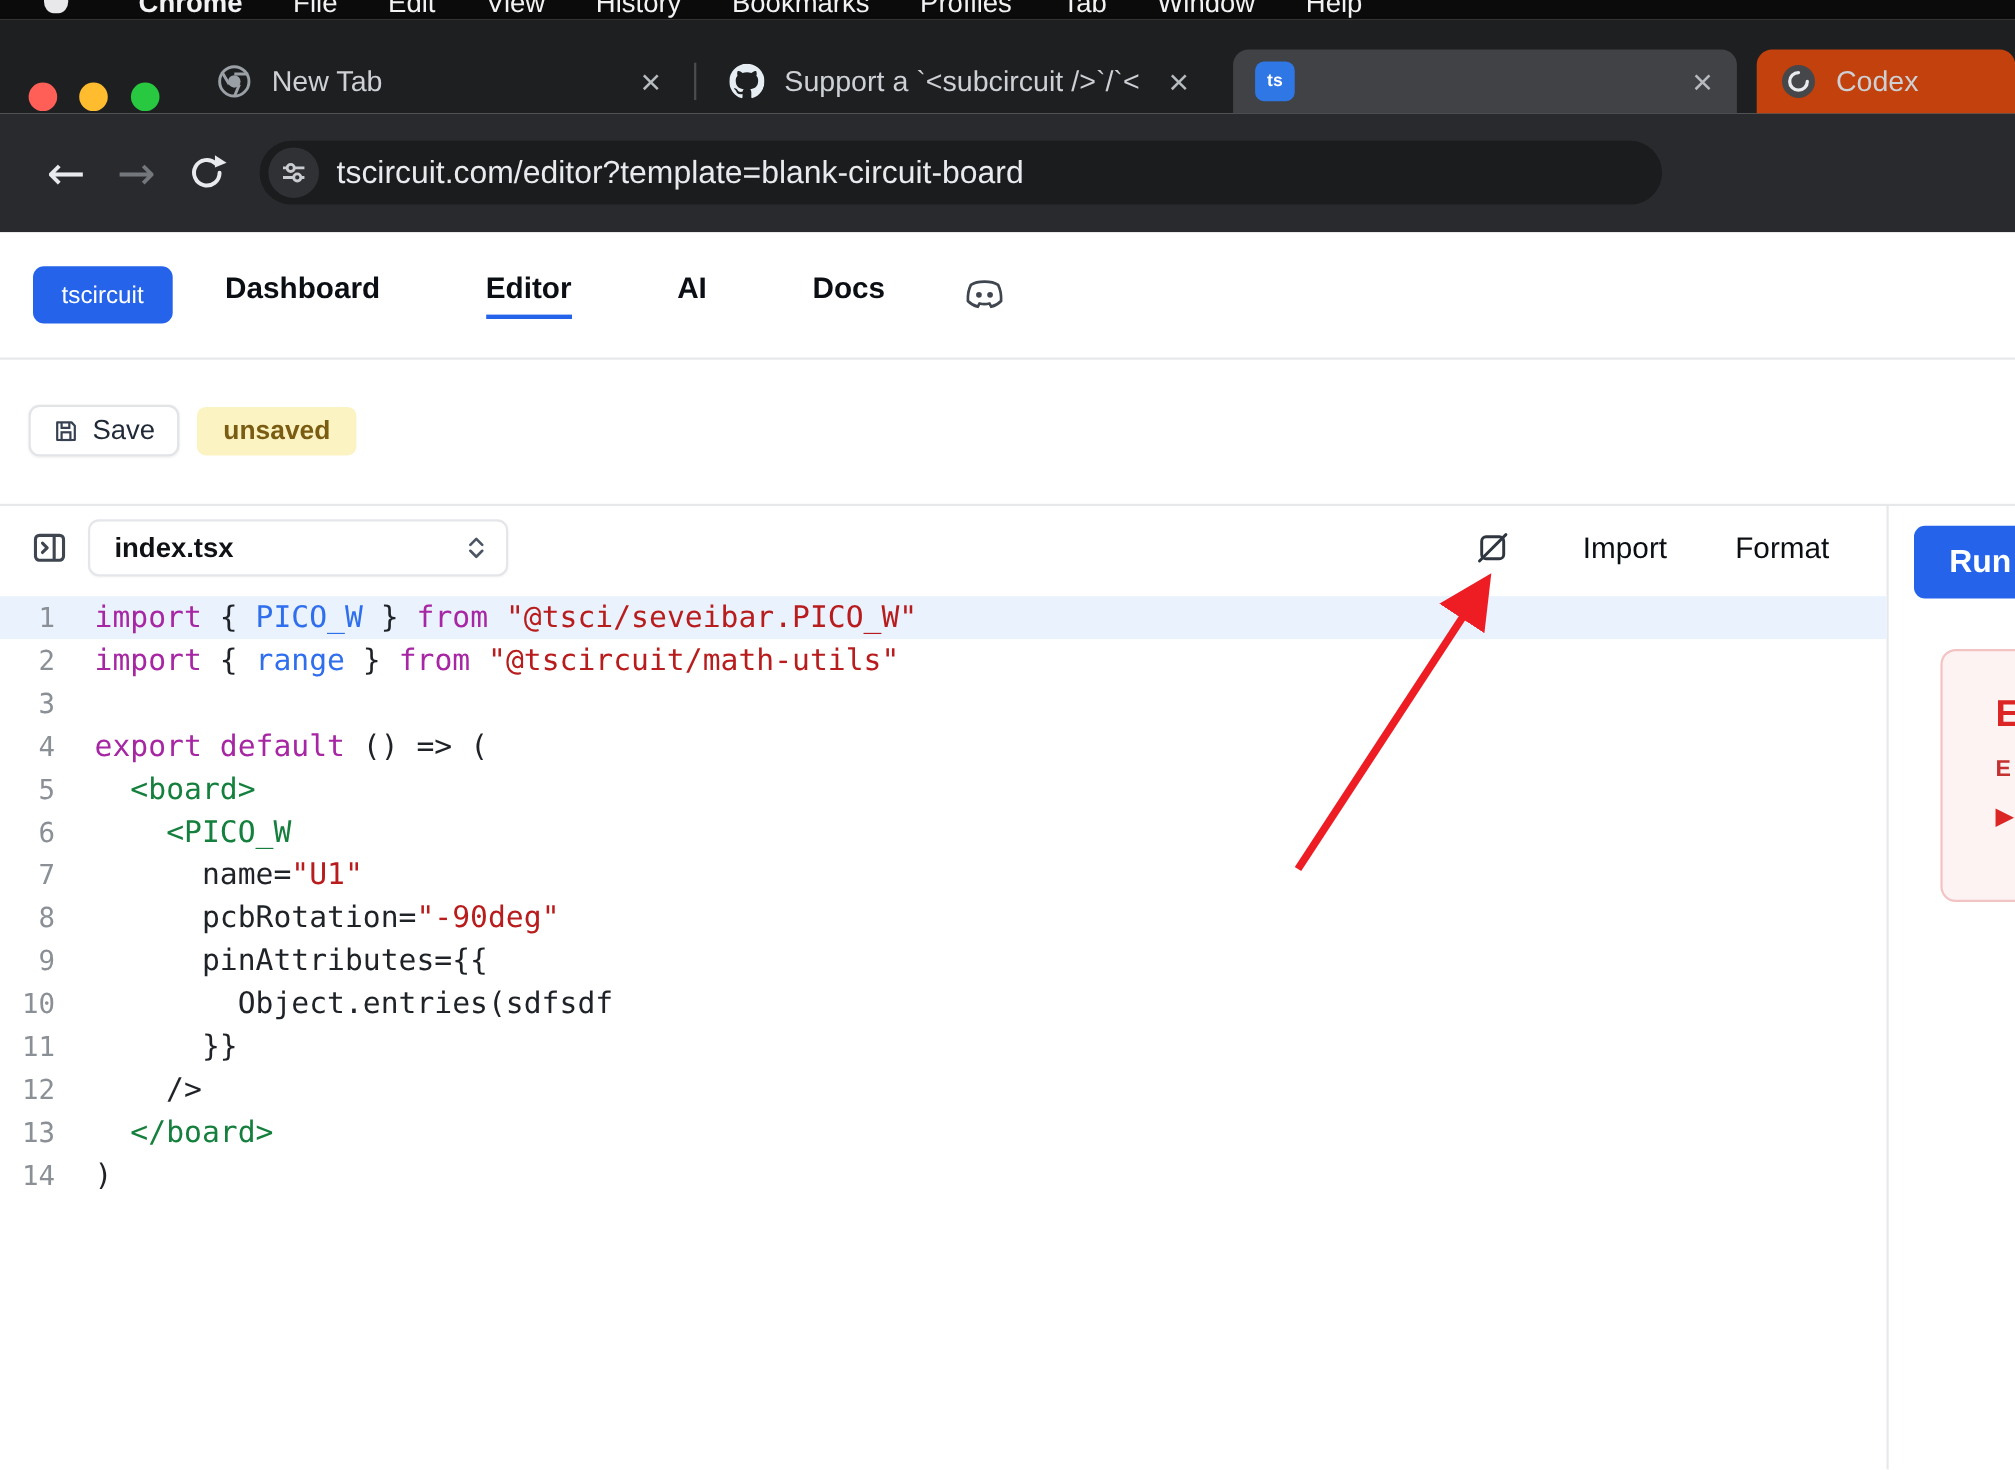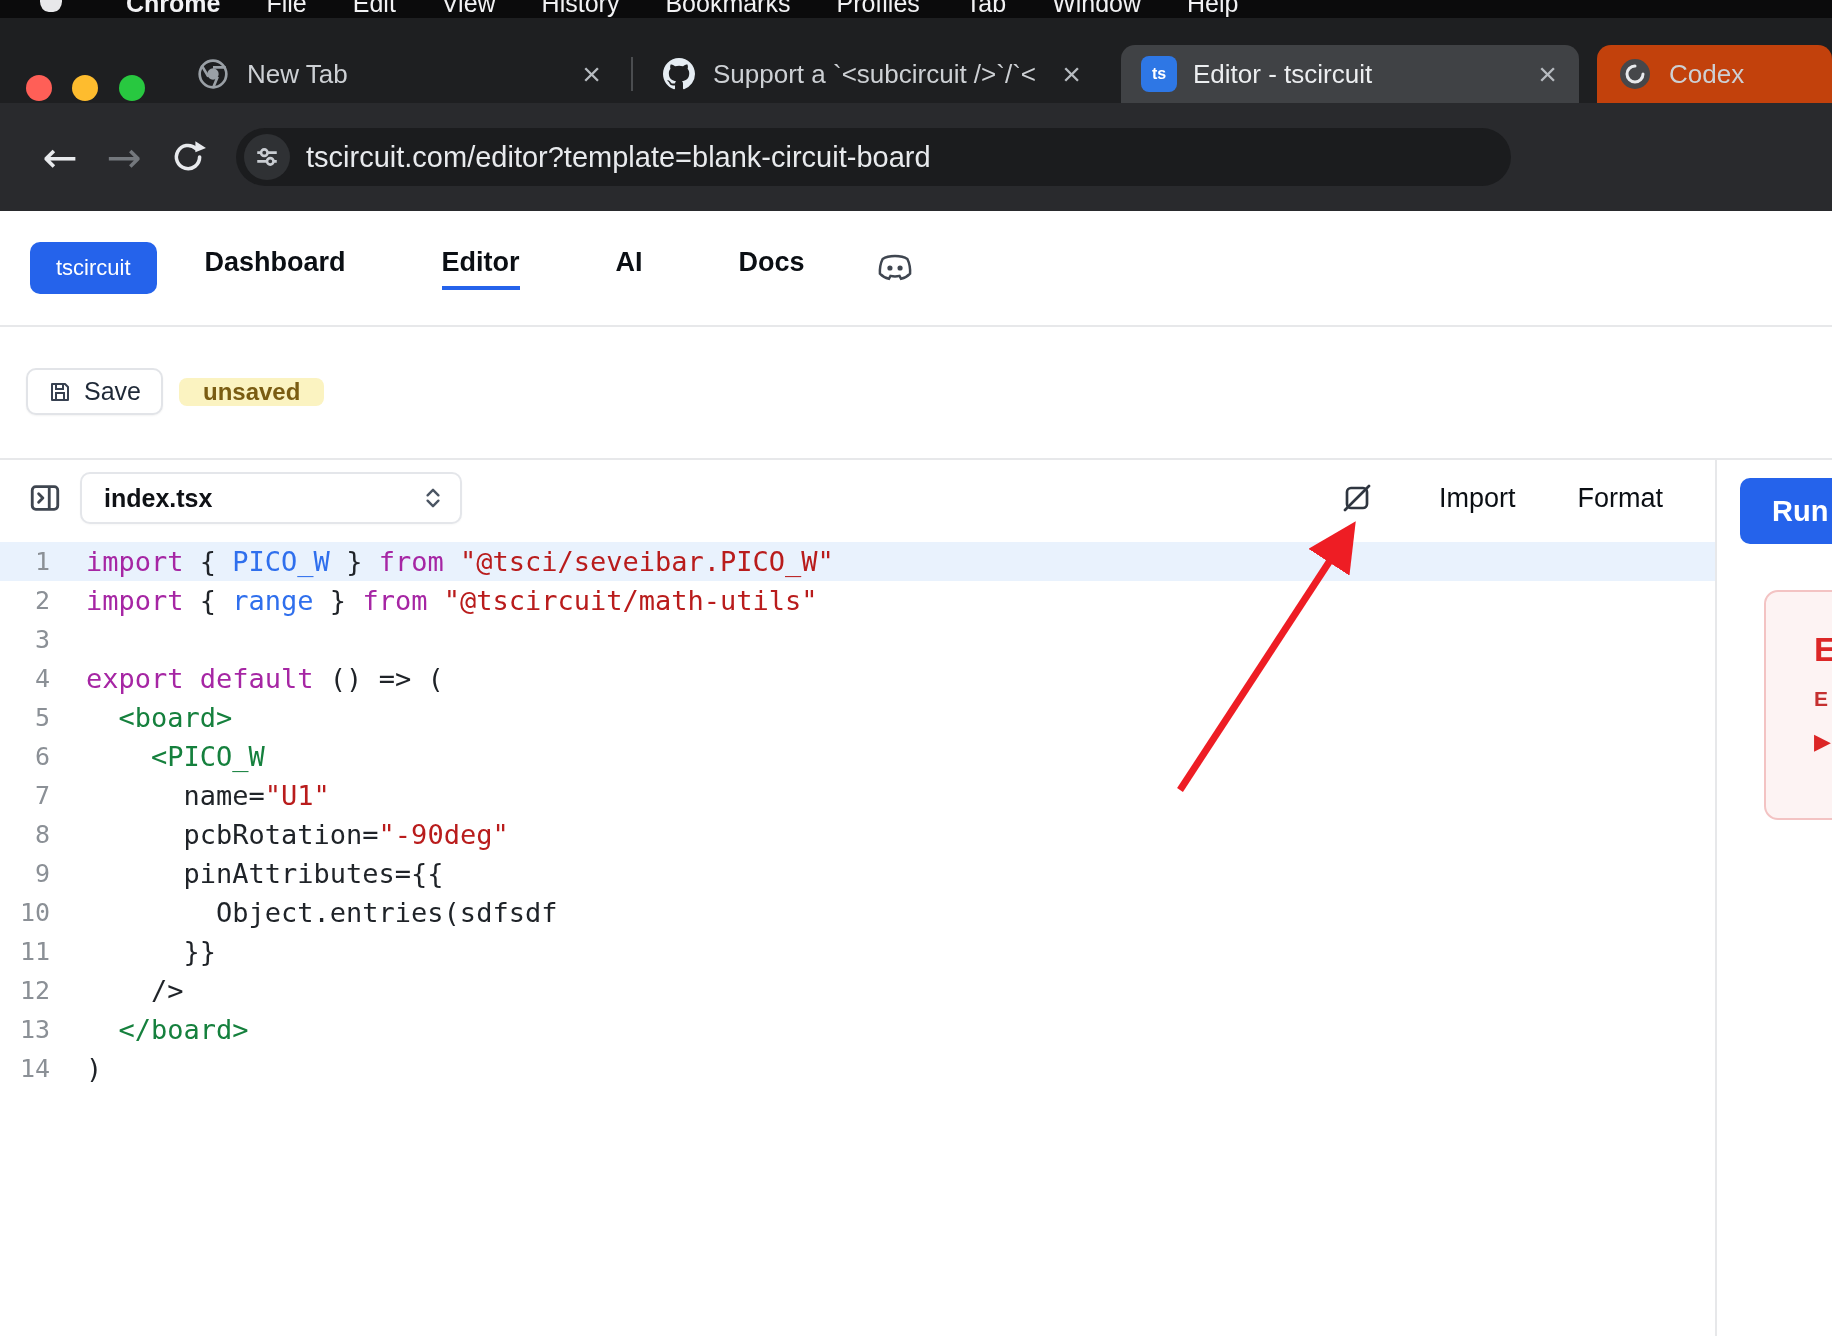--- a/index.html
+++ b/index.html
@@ -52,21 +52,21 @@
   .nav-item.first { margin-left:48px; }
   .nav-item.active { border-bottom-color:var(--c-accent); }
   .discord-wrap { margin-left:72px; color:#3f4650; display:flex; }
 
   
   .save-row { margin:41px 0 0 26px; display:flex; align-items:center; gap:16px; }
   .save-btn { display:flex; align-items:center; gap:12px; background:#fff; border:2px solid #e2e4e8;
               border-radius:10px; padding:8px 20px; height:47px; font-size:25px; font-weight:500;
               color:#1f2937; box-shadow:0 1px 2px rgba(0,0,0,.05); }
   .unsaved-badge { background:var(--c-unsaved-bg); color:var(--c-unsaved-text); border-radius:8px;
-                   height:28px; display:flex; align-items:center; padding:0 24px;
+                   height:44px; display:flex; align-items:center; padding:0 24px;
                    font-size:24px; font-weight:600; }
 
   
   .editor-section { margin-top:43px; border-top:2px solid #e7e8ea; position:relative; height:878px; }
   .editor-main { position:absolute; left:0; top:0; bottom:0; width:1717px; border-right:2px solid #e7e8ea; }
   .editor-toolbar { height:76px; display:flex; align-items:center; padding-left:28px; }
   .panel-toggle { display:flex; color:#3f4650; }
   .file-select { margin-left:18px; width:382px; height:52px; border:2px solid #e4e6ea; border-radius:10px;
                  background:#fff; display:flex; align-items:center; padding:0 16px 0 22px;
                  font-size:25px; font-weight:600; color:#0f1115; box-shadow:0 1px 2px rgba(0,0,0,.03); }
@@ -148,21 +148,20 @@
     <span class="tab-title">Support a `&lt;subcircuit /&gt;`/`&lt;</span>
     <span class="tab-close">×</span>
   </div>
 
   <div class="tab-gap"></div>
 
   <div class="tab active" style="width:458px">
     <span class="favicon">
       <span class="ts-badge">ts</span>
     </span>
-    <span class="tab-title">Editor - tscircuit</span>
     <span class="tab-close">×</span>
   </div>
 
   <div class="tab-gap"></div>
 
   <div class="tab subtle" style="flex:1">
     <span class="favicon">
       <svg width="34" height="34" viewBox="0 0 34 34">
           <circle cx="17" cy="17" r="15" fill="#46474a"></circle>
           <path d="M25 17a8 8 0 1 1-8-8" stroke="#e8eaed" stroke-width="3" fill="none" stroke-linecap="round"></path>

